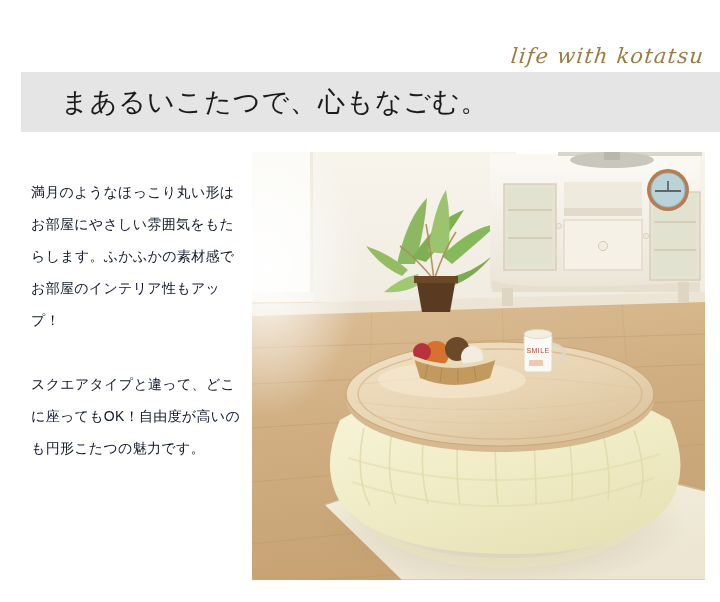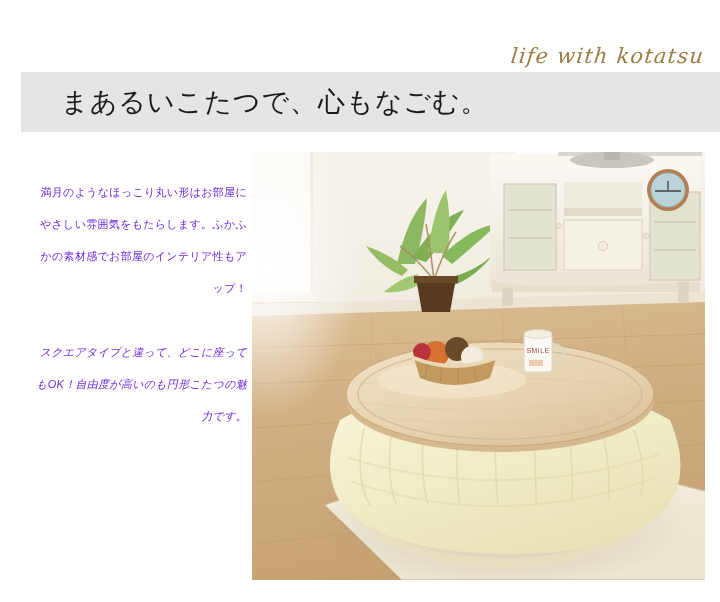--- a/index.html
+++ b/index.html
@@ -55,27 +55,26 @@
   }
 
   
   .copy-col {
     position: absolute;
     left: 31px;
     top: 176px;
     width: 216px;
   }
   .copy-para {
-    font-size: 11px;
+    font-size: 14px;
     line-height: 32px;
-    color: #6d28d9;
+    color: #0f172a;
     letter-spacing: 0.3px;
-    text-align: right;
-  }
-  .copy-para + .copy-para { margin-top: 32px; font-style: italic; }
+  }
+  .copy-para + .copy-para { margin-top: 32px; }
 
   
   .photo {
     position: absolute;
     left: 252px;
     top: 152px;
     width: 453px;
     height: 428px;
     overflow: hidden;
     background: #efe7d9;

